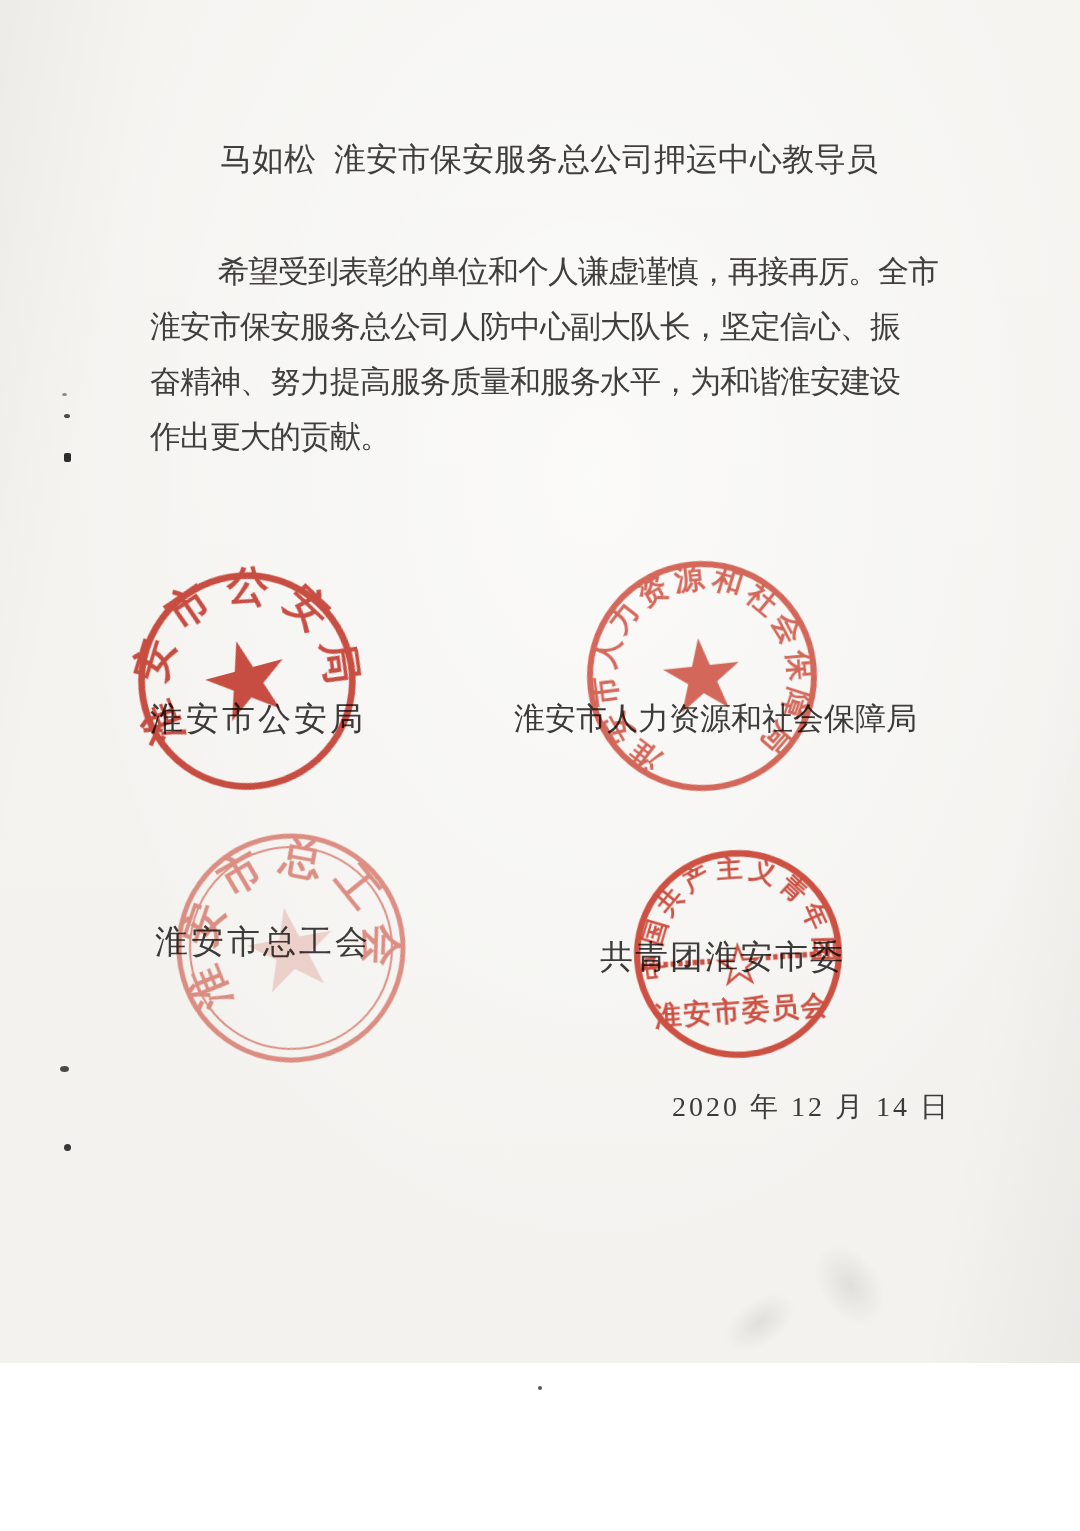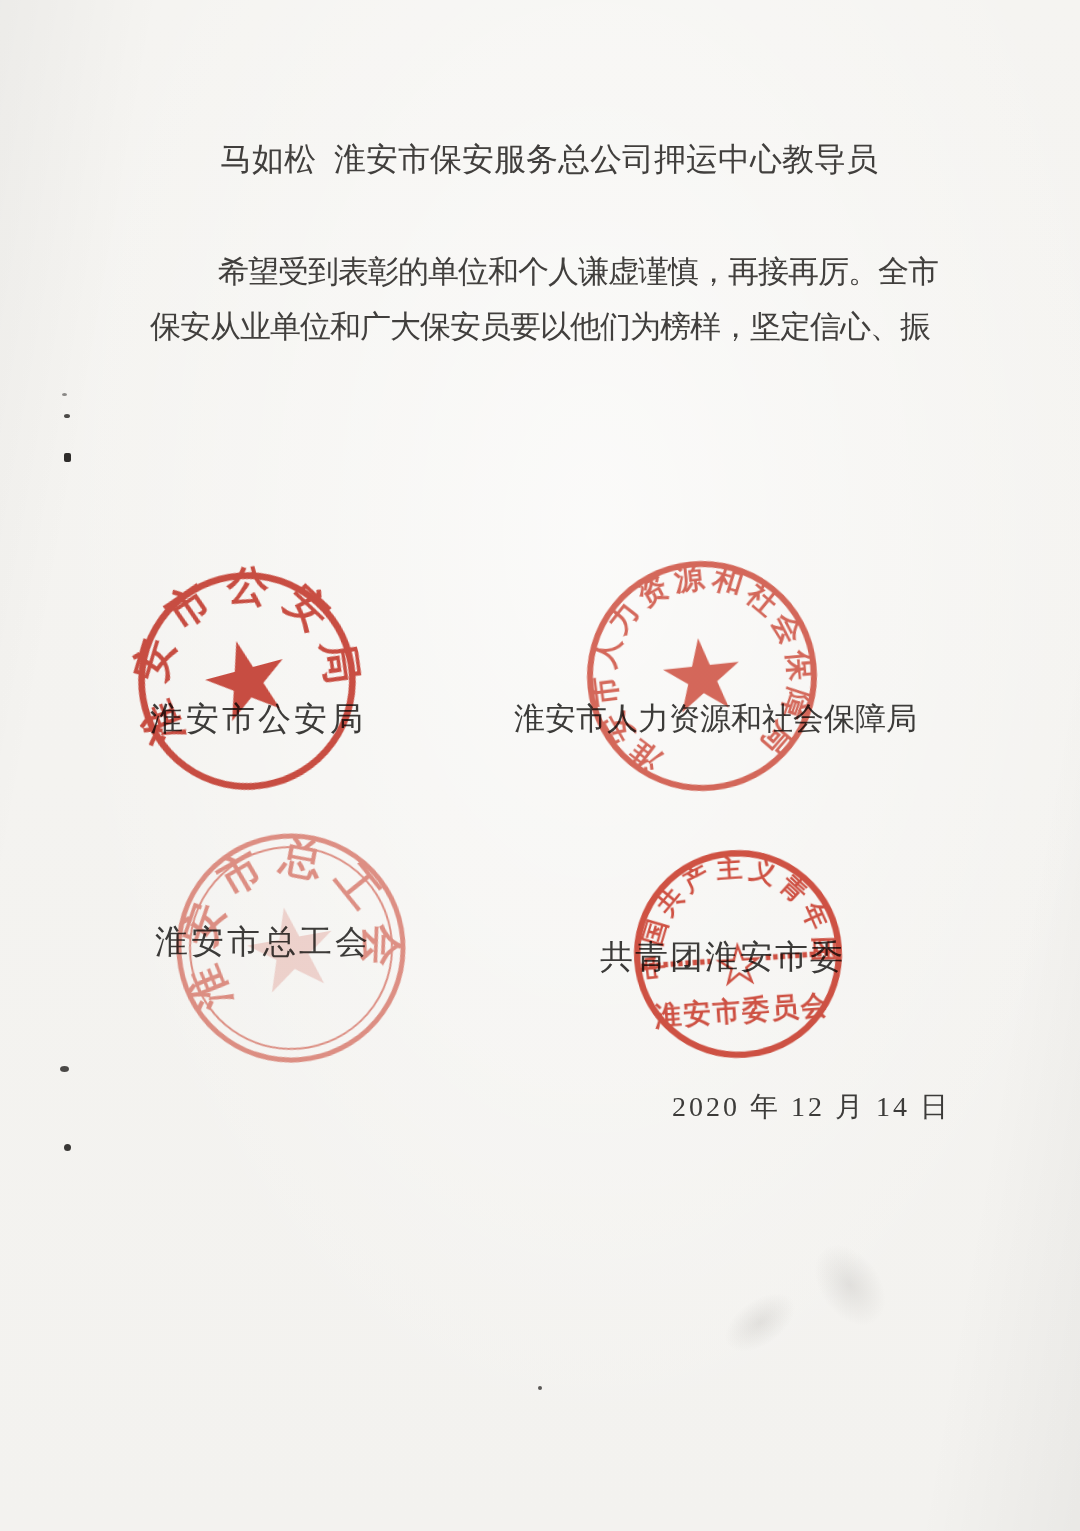--- a/index.html
+++ b/index.html
@@ -1,21 +1,21 @@
 <!DOCTYPE html>
 <html><head>
 <meta charset="utf-8">
 <style>
   html,body{margin:0;padding:0;}
   body{
     width:1080px;height:1531px;overflow:hidden;
     font-family:"Liberation Serif","DejaVu Serif",serif;
   }
   .page{
-    position:relative;width:1080px;height:1531px;
+    position:relative;width:1080px;height:1363px;
     background-color:#f6f5f2;
     background-image:
       radial-gradient(ellipse at 55% 35%, rgba(255,255,255,.6), rgba(255,255,255,0) 65%),
       linear-gradient(100deg, rgba(0,0,0,.035), rgba(0,0,0,0) 12%, rgba(0,0,0,0) 88%, rgba(0,0,0,.04)),
       linear-gradient(#f5f4f1,#f3f2ef);
   }
   .txt{
     position:absolute;white-space:nowrap;color:#413f3d;
     font-size:31px;letter-spacing:-1px;line-height:1.2;
   }
@@ -45,21 +45,23 @@
 </head>
 <body>
 
 <div class="page">
 
   <div class="txt honoree" style="left:220px;top:140px;">
     <span class="name">马如松</span><span>淮安市保安服务总公司押运中心教导员</span>
   </div>
 
   <div class="txt" style="left:218px;top:253px;">希望受到表彰的单位和个人谦虚谨慎，再接再厉。全市</div>
-  <div class="txt" style="left:150px;top:308px;">保安从业单位和广大保安员要以他们为榜样，坚定信心、振</div>
+  <div class="txt" style="left:150px;top:308px;">淮安市保安服务总公司人防中心副大队长，坚定信心、振</div>
+  <div class="txt" style="left:150px;top:363px;">奋精神、努力提高服务质量和服务水平，为和谐淮安建设</div>
+  <div class="txt" style="left:150px;top:418px;">作出更大的贡献。</div>
 
   <div class="label" style="left:150px;top:697px;">淮安市公安局</div>
   <div class="label" style="left:514px;top:698px;font-size:31px;letter-spacing:0;">淮安市人力资源和社会保障局</div>
   <div class="label" style="left:155px;top:920px;">淮安市总工会</div>
   <div class="label" style="left:600px;top:935px;letter-spacing:2px;font-family:Liberation Mono, monospace;">共青团淮安市委</div>
 
   <div class="date" style="left:672px;top:1088px;">2020 年 12 月 14 日</div>
 
   <div class="seal" style="left:132px;top:566px;width:230px;height:230px;transform:rotate(-15deg);opacity:.88;">
     <svg viewBox="0 0 240 240">

